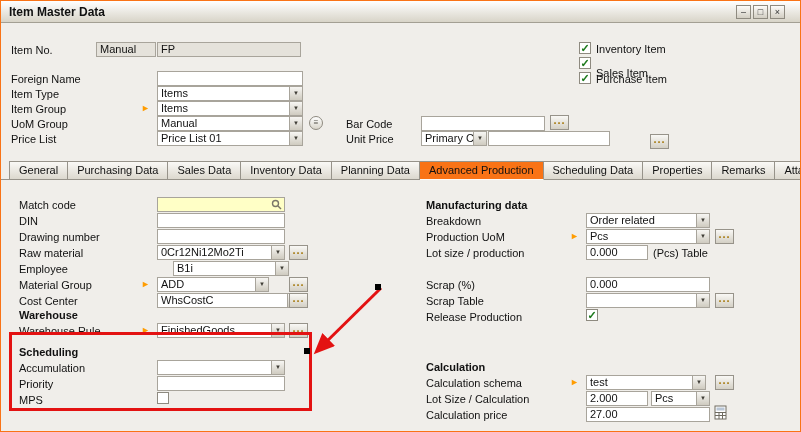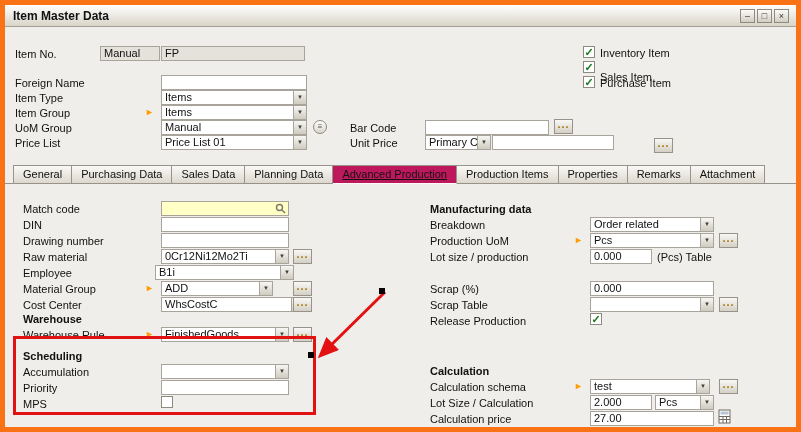--- a/index.html
+++ b/index.html
@@ -1,20 +1,20 @@
 <!DOCTYPE html>
 <html><head>
 <meta charset="utf-8">
 <style>
   * { margin:0; padding:0; box-sizing:border-box; }
   html,body { background:#d4d0c8; }
   body { font-family:"Liberation Sans", sans-serif; }
   #win {
     position:relative; width:801px; height:432px;
-    background:#f0eeea; border:5px solid #f97316; overflow:hidden;
+    background:#f0eeea; border:1px solid #f97316; overflow:hidden;
     font-size:11px; color:#111;
   }
   .titlebar {
     position:absolute; left:0; top:0; right:0; height:22px;
     background:linear-gradient(#ffffff,#d8d4c8);
     border-bottom:1px solid #a39f93;
     display:flex; align-items:center; padding-left:8px;
     font-weight:bold; font-size:12px;
   }
   .winbtn {
@@ -59,21 +59,21 @@
     font-size:8px; line-height:12px; text-align:center; color:#55524a;
   }
   .tabline { position:absolute; left:0; top:178px; right:0; border-top:1px solid #97938a; z-index:0; }
   .tabs { position:absolute; left:8px; top:160px; right:0; height:19px; display:flex; overflow:hidden; z-index:1; }
   .tab {
     flex:0 0 auto; height:19px; padding:0 9px; line-height:17px;
     background:linear-gradient(#faf9f6,#dcd8ce);
     border:1px solid #97938a; border-left:none; white-space:nowrap;
   }
   .tab:first-child { border-left:1px solid #97938a; }
-  .tab.active { background:#be185d; border-bottom:1px solid #fdfcfa; z-index:2; position:relative;text-decoration:underline; }
+  .tab.active { background:#f97316; border-bottom:1px solid #fdfcfa; z-index:2; position:relative; }
   .annot { position:absolute; pointer-events:none; z-index:20; }
   .handle { position:absolute; width:6px; height:6px; background:#000; z-index:21; pointer-events:none; }
 </style>
 </head>
 <body>
 
 <div id="win">
 
   <div class="titlebar">
     <span>Item Master Data</span>
@@ -132,23 +132,24 @@
     <span class="dd">▼</span>
   </div>
   <div class="field" style="left:487px;top:130px;width:122px"></div>
   <div class="browse" style="left:649px;top:133px">...</div>
 
   <div class="tabline"></div>
   <div class="tabs">
     <div class="tab">General</div>
     <div class="tab">Purchasing Data</div>
     <div class="tab">Sales Data</div>
+    <div class="tab">Inventory Data</div>
     <div class="tab">Planning Data</div>
     <div class="tab active">Advanced Production</div>
-    <div class="tab">Production Items</div>
+    <div class="tab">Scheduling Data</div>
     <div class="tab">Properties</div>
     <div class="tab">Remarks</div>
     <div class="tab">Attachment</div>
   </div>
 
   <span class="lbl" style="left:18px;top:198px">Match code</span>
   <div class="field yellow" style="left:156px;top:196px;width:128px"></div>
   <svg style="position:absolute;left:270px;top:198px" width="11" height="11">
     <circle cx="4.5" cy="4.5" r="3" fill="none" stroke="#7a7668" stroke-width="1.4"></circle>
     <line x1="7" y1="7" x2="10" y2="10" stroke="#7a7668" stroke-width="1.4"></line>
@@ -161,21 +162,21 @@
   <div class="field" style="left:156px;top:228px;width:128px"></div>
 
   <span class="lbl" style="left:18px;top:246px">Raw material</span>
   <div class="combo" style="left:156px;top:244px;width:128px">
     <span>0Cr12Ni12Mo2Ti</span>
     <span class="dd">▼</span>
   </div>
   <div class="browse" style="left:288px;top:244px">...</div>
 
   <span class="lbl" style="left:18px;top:262px">Employee</span>
-  <div class="combo" style="left:150px;top:260px;width:139px">
+  <div class="combo" style="left:172px;top:260px;width:116px">
     <span>B1i</span>
     <span class="dd">▼</span>
   </div>
 
   <span class="lbl" style="left:18px;top:278px">Material Group</span>
   <span class="arrow" style="left:140px;top:276px">►</span>
   <div class="combo" style="left:156px;top:276px;width:112px">
     <span>ADD</span>
     <span class="dd">▼</span>
   </div>

